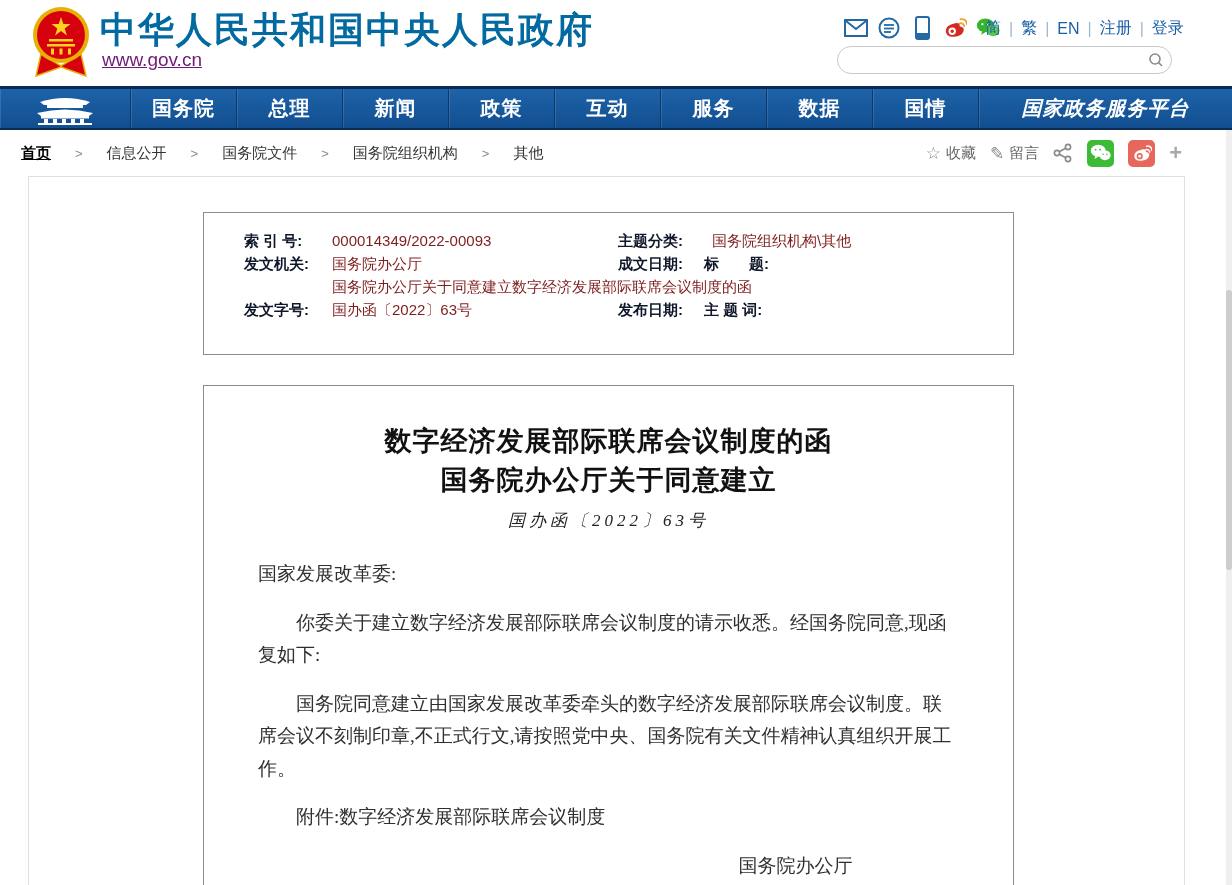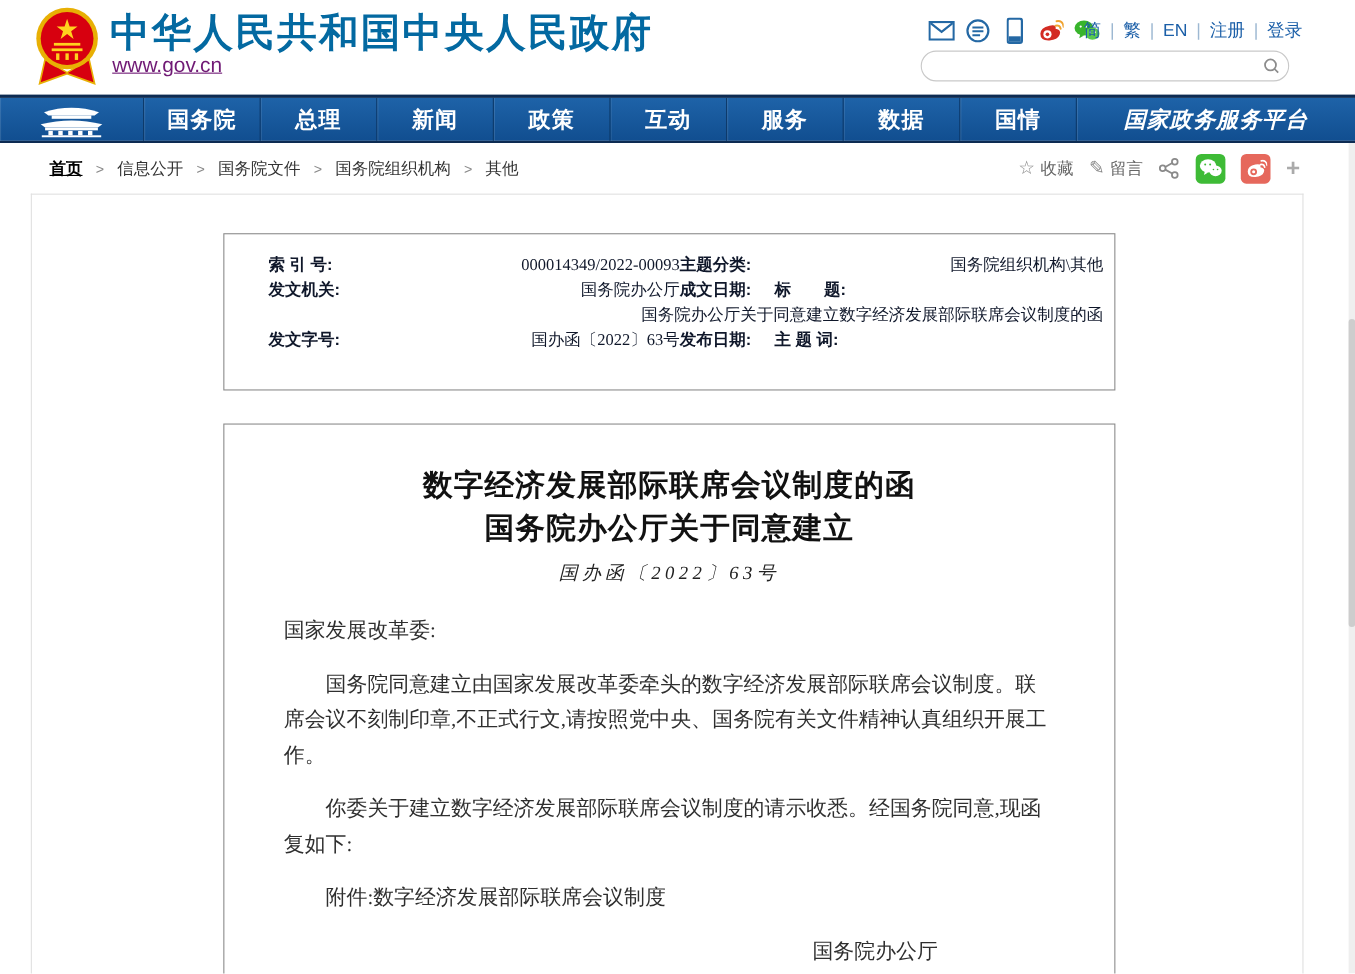--- a/index.html
+++ b/index.html
@@ -31,22 +31,22 @@
        display:flex;}
   .nav-cell{display:flex;align-items:center;justify-content:center;color:#fff;
             font-size:20px;font-weight:bold;letter-spacing:1px;cursor:pointer;
             border-right:1px solid #0d3a6b;box-shadow:inset 1px 0 0 rgba(255,255,255,.12);}
   .nav-icon-cell{width:130px;}
   .nav-item{width:105px;}
   .nav-last{flex:1;border-right:none;font-style:italic;}
 
   
   .crumb-row{position:absolute;left:0;top:130px;width:1232px;height:46px;background:#fff;}
-  .crumbs{position:absolute;left:45px;top:0;height:46px;display:flex;align-items:center;
-          gap:12px;font-size:15px;color:#333;}
+  .crumbs{position:absolute;left:21px;top:0;height:46px;display:flex;align-items:center;
+          gap:24px;font-size:15px;color:#333;}
   .crumb{cursor:pointer;}
   .crumb-home{font-weight:bold;color:#000;text-decoration:underline;}
   .crumb-sep{color:#8a8a8a;font-size:13px;}
   .crumb-actions{position:absolute;right:50px;top:0;height:46px;display:flex;align-items:center;gap:14px;
                  font-size:15px;color:#666;}
   .act{display:flex;align-items:center;gap:5px;cursor:pointer;color:#666;}
   .glyph{color:#8a8a8a;font-size:17px;}
   .badge{width:27px;height:27px;border-radius:5px;display:flex;align-items:center;
          justify-content:center;cursor:pointer;}
   .badge-wechat{background:#3ebb36;}
@@ -60,22 +60,22 @@
   
   .outer{position:absolute;left:28px;top:176px;width:1157px;height:720px;
          background:#fff;border:1px solid #e0e0e0;border-bottom:none;box-sizing:border-box;}
 
   
   .meta-box{position:absolute;left:203px;top:212px;width:811px;height:143px;
             border:1px solid #8c8c8c;background:#fff;box-sizing:border-box;}
   .meta-grid{display:grid;grid-template-columns:80px 294px 86px 1fr;
              padding:17px 10px 0 40px;row-gap:1px;font-size:15px;line-height:22px;}
   .meta-label{font-weight:bold;color:#0f172a;white-space:pre;}
-  .meta-value{color:#0f172a;font-family:Liberation Serif, serif;
-              padding-left:8px;white-space:nowrap;text-align:right;}
+  .meta-value{color:#7f1d1d;font-family:Liberation Sans, sans-serif;
+              padding-left:8px;white-space:nowrap;}
   .meta-title-value{grid-column:2/5;}
 
   
   .doc-box{position:absolute;left:203px;top:385px;width:811px;height:540px;
            border:1px solid #8c8c8c;background:#fff;box-sizing:border-box;
            font-family:"Liberation Serif","DejaVu Serif",serif;color:#2f2f2f;
            padding:0 38px;}
   .doc-title{margin-top:36px;text-align:center;font-size:27px;font-weight:bold;
              line-height:39px;color:#111;letter-spacing:1px;}
   .doc-number{margin-top:9px;text-align:center;font-size:17px;font-style:italic;
@@ -282,22 +282,22 @@
 </div>
 
 <div class="doc-box">
   <div class="doc-title">
     <div>数字经济发展部际联席会议制度的函</div>
     <div>国务院办公厅关于同意建立</div>
   </div>
   <div class="doc-number">国办函〔2022〕63号</div>
   <div class="doc-body">
     <p>国家发展改革委:</p>
+    <p class="indent">你委关于建立数字经济发展部际联席会议制度的请示收悉。经国务院同意,现函复如下:</p>
     <p class="indent">国务院同意建立由国家发展改革委牵头的数字经济发展部际联席会议制度。联席会议不刻制印章,不正式行文,请按照党中央、国务院有关文件精神认真组织开展工作。</p>
-    <p class="indent">你委关于建立数字经济发展部际联席会议制度的请示收悉。经国务院同意,现函复如下:</p>
     <p class="indent attachment">附件:数字经济发展部际联席会议制度</p>
     <div class="sign-block">
       <span class="sign-inner">
         <div>国务院办公厅</div>
         <div>2022年7月11日</div>
       </span>
     </div>
   </div>
 </div>
 

